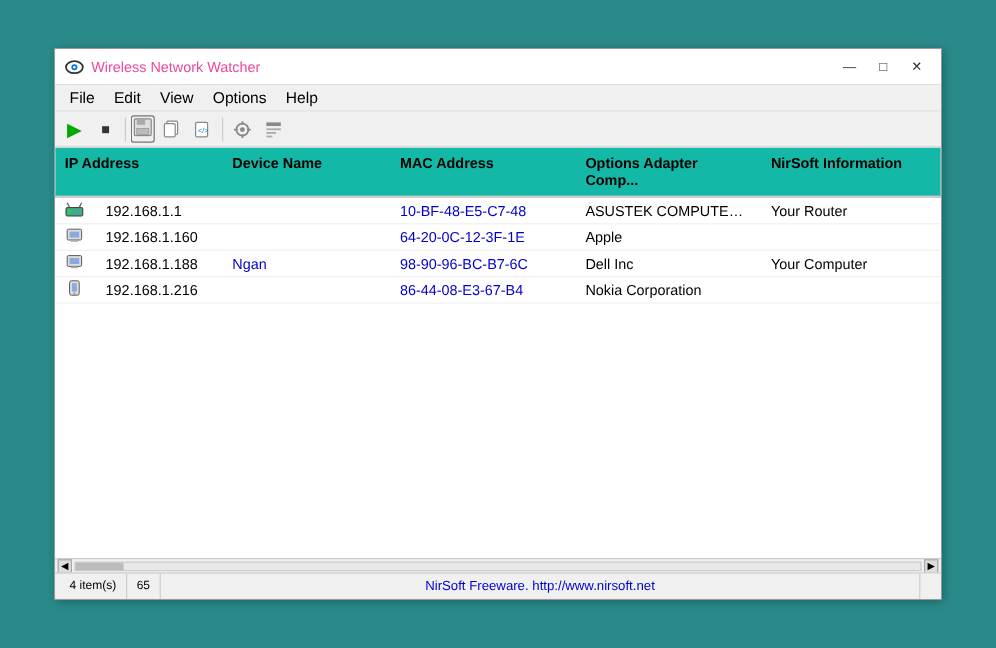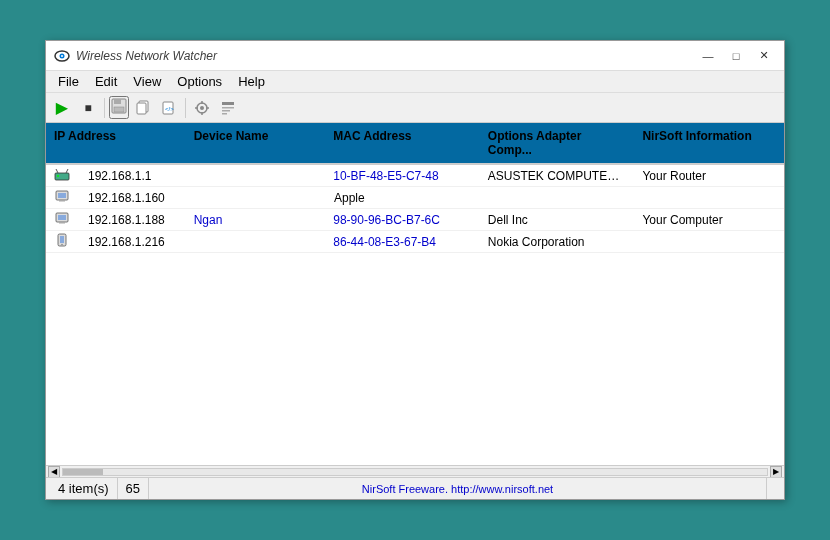--- a/index.html
+++ b/index.html
@@ -33,22 +33,21 @@
     }
     .title-bar-icon {
       width: 16px;
       height: 16px;
       margin-right: 6px;
       flex-shrink: 0;
     }
     .title-bar-text {
       flex: 1;
       font-size: 12px;
-      color: #404040;
-      font-style: italic;
+      color: #ec4899;
     }
     .title-bar-buttons {
       display: flex;
       gap: 4px;
     }
     .title-btn {
       width: 24px;
       height: 18px;
       background: transparent;
       border: none;
@@ -101,21 +100,21 @@
     }
     .content {
       flex: 1;
       background: #fff;
       overflow: hidden;
       display: flex;
       flex-direction: column;
     }
     .table-header {
       display: flex;
-      background: #0369a1;
+      background: #14b8a6;
       border-bottom: 2px solid #ccc;
       padding: 4px 0;
     }
     .col-header {
       font-size: 12px;
       font-weight: bold;
       color: #000;
       padding: 2px 8px;
       cursor: pointer;
       user-select: none;
@@ -191,21 +190,21 @@
     .status-bar {
       height: 22px;
       background: #f0f0f0;
       border-top: 1px solid #ccc;
       display: flex;
       align-items: center;
       padding: 0 4px;
     }
     .status-segment {
       padding: 0 8px;
-      font-size: 13px;
+      font-size: 10px;
       border-right: 1px solid #ccc;
       height: 100%;
       display: flex;
       align-items: center;
     }
     .status-nirsoft {
       flex: 1;
       text-align: center;
       font-size: 11px;
     }
@@ -319,20 +318,21 @@
           <span class="device-icon">
             <svg width="16" height="14" viewBox="0 0 16 14">
               <rect x="2" y="2" width="12" height="9" rx="1" fill="#ddd" stroke="#555" stroke-width="0.8"></rect>
               <rect x="4" y="4" width="8" height="5" fill="#8ad"></rect>
               <rect x="5" y="11" width="6" height="1.5" fill="#aaa"></rect>
             </svg>
           </span>
           <span class="ip-text">192.168.1.160</span>
         </div>
         <div class="cell cell-name"></div>
+        <div class="cell cell-mac">64-20-0C-12-3F-1E</div>
         <div class="cell cell-adapter">Apple</div>
         <div class="cell cell-info"></div>
       </div>
 
       <div class="table-row">
         <div class="cell cell-ip">
           <span class="device-icon">
             <svg width="16" height="14" viewBox="0 0 16 14">
               <rect x="2" y="2" width="12" height="9" rx="1" fill="#ddd" stroke="#555" stroke-width="0.8"></rect>
               <rect x="4" y="4" width="8" height="5" fill="#8ad"></rect>

